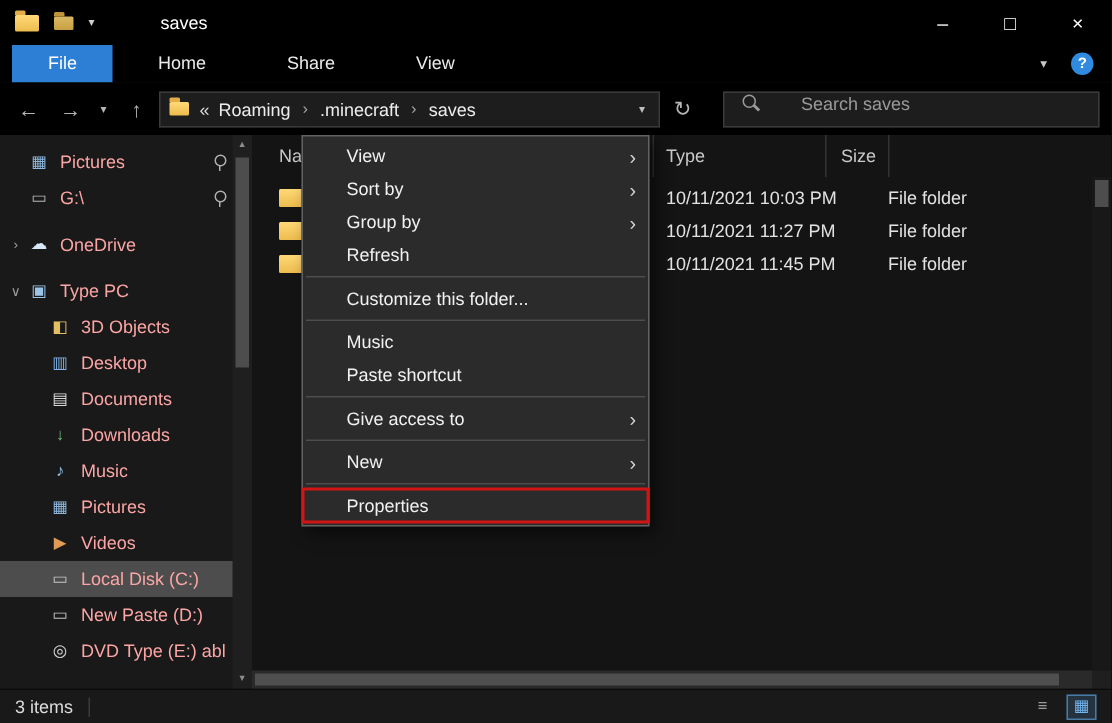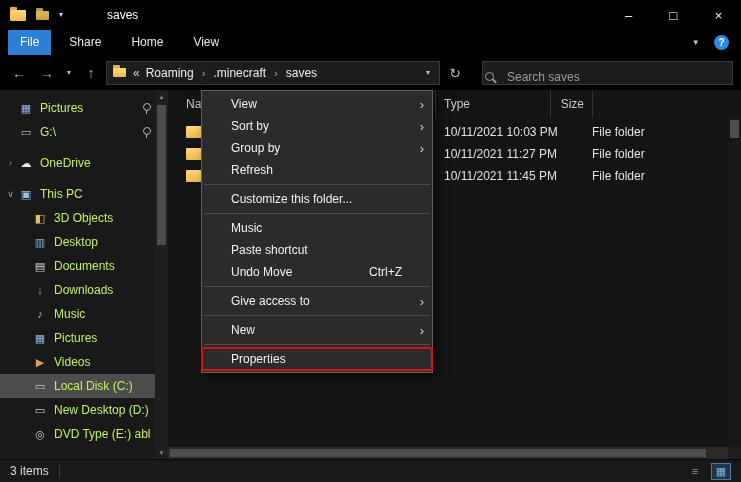--- a/index.html
+++ b/index.html
@@ -16,55 +16,55 @@
   .folder-icon.mini{width:13px;height:9px}
   .folder-icon.row{width:17px;height:12px}
   .tb-chevron{color:#cfcfcf;font-size:8px;line-height:1}
   .window-title{margin-left:34px;font-size:12px;color:#fff}
   .tb-spacer{flex:1}
   .tb-btn{width:45px;height:30px;display:flex;align-items:center;justify-content:center;color:#fff;font-size:13px}
 
   
   .ribbon{flex:0 0 25px;background:#000;display:flex;align-items:center;padding-left:8px}
   .ribbon-tabs{display:flex;align-items:center;height:25px}
-  .tab{padding:0 12px;height:25px;line-height:25px;color:#ebebeb;font-size:12px;margin-right:6px}
+  .tab{padding:0 24px;height:25px;line-height:25px;color:#ebebeb;font-size:12px;margin-right:6px}
   .tab.active{background:#2c7fd4;color:#fff}
   .ribbon-right{margin-left:auto;display:flex;align-items:center;gap:16px;padding-right:12px}
   .ribbon-chevron{color:#c9c9c9;font-size:9px;line-height:1}
   .help-badge{color:#fff;background:#2f8ae0;width:15px;height:15px;border-radius:50%;display:flex;align-items:center;justify-content:center;font-size:10px;font-weight:bold}
 
   
   .addressbar{flex:0 0 35px;background:#000;display:flex;align-items:center;gap:2px;padding:0 8px 0 6px}
   .nav-btn{width:26px;height:24px;display:flex;align-items:center;justify-content:center;color:#b5b5b5;font-size:14px;flex:0 0 auto}
   .nav-btn.small{width:14px;font-size:8px}
   .address-box{width:334px;height:24px;background:#1d1d1d;border:1px solid #3a3a3a;display:flex;align-items:center;padding:0 6px;flex:0 0 auto}
   .crumb-collapsed{margin-left:7px;color:#dcdcdc;font-size:12px}
   .breadcrumb{display:flex;align-items:center;margin-left:4px;white-space:nowrap;overflow:hidden}
   .crumb{color:#ededed;font-size:12px;padding:0 2px}
   .crumb-sep{color:#a9a9a9;font-size:11px;padding:0 6px}
   .addr-spacer{flex:1}
   .addr-chevron{color:#bdbdbd;font-size:8px;padding:0 3px}
-  .search-box{flex:1 1 auto;height:24px;margin-left:12px;background:#1d1d1d;border:1px solid #3a3a3a;display:flex;align-items:flex-end;gap:10px;padding:0 1px}
+  .search-box{flex:1 1 auto;height:24px;margin-left:12px;background:#1d1d1d;border:1px solid #3a3a3a;display:flex;align-items:flex-start;gap:27px;padding:0 11px}
   .magnifier{position:relative;width:13px;height:13px;flex:0 0 auto}
   .magnifier::before{content:"";position:absolute;top:1px;left:1px;width:7px;height:7px;border:1.5px solid #9a9a9a;border-radius:50%}
   .magnifier::after{content:"";position:absolute;top:9px;left:8px;width:5px;height:1.5px;background:#9a9a9a;transform:rotate(45deg)}
   .search-placeholder{color:#9a9a9a;font-size:12px;white-space:nowrap}
 
   
   .main{flex:1 1 auto;display:flex;min-height:0}
 
   
   .sidebar{flex:0 0 168px;position:relative;background:#191919;padding-top:6px;overflow:hidden}
   .nav-item{height:24px;display:flex;align-items:center;padding:0 16px 0 4px}
   .nav-item.indent{padding-left:18px}
   .nav-item.gap{margin-top:7px}
   .nav-item.selected{background:#4d4d4d}
   .nav-chevron{width:13px;flex:0 0 13px;text-align:center;color:#9f9f9f;font-size:9px;line-height:1}
   .nav-icon{width:18px;flex:0 0 18px;text-align:center;font-size:11px;line-height:1}
-  .nav-label{margin-left:5px;font-size:12px;color:#bef264;white-space:nowrap;overflow:hidden}
+  .nav-label{margin-left:5px;font-size:12px;color:#fca5a5;white-space:nowrap;overflow:hidden}
   .nav-pin{margin-left:auto;position:relative;width:11px;height:13px;flex:0 0 11px}
   .nav-pin::before{content:"";position:absolute;top:1px;left:2px;width:6px;height:6px;border:1px solid #b0b0b0;border-radius:50%}
   .nav-pin::after{content:"";position:absolute;top:8px;left:5px;width:1px;height:4px;background:#b0b0b0}
   .sb-scroll{position:absolute;top:0;right:0;bottom:0;width:13px;background:#1f1f1f;display:flex;flex-direction:column;align-items:center}
   .sb-arrow{height:13px;line-height:13px;color:#8d8d8d;font-size:7px}
   .sb-track{flex:1;width:100%;position:relative}
   .sb-thumb{position:absolute;top:2px;left:2px;width:9px;height:140px;background:#4d4d4d}
 
   
   .content{flex:1 1 auto;min-width:0;position:relative;background:#141414;display:flex;flex-direction:column}
@@ -118,22 +118,22 @@
     </div>
     <div class="tb-spacer"></div>
     <div class="tb-btn">–</div>
     <div class="tb-btn">□</div>
     <div class="tb-btn">×</div>
   </div>
 
   <div class="ribbon">
     <div class="ribbon-tabs">
         <div class="tab active">File</div>
+        <div class="tab">Home</div>
         <div class="tab">Share</div>
-        <div class="tab">Home</div>
         <div class="tab">View</div>
       </div>
     <div class="ribbon-right">
       <span class="ribbon-chevron">▾</span>
       <span class="help-badge">?</span>
     </div>
   </div>
 
   <div class="addressbar">
     <span class="nav-btn">←</span>
@@ -180,21 +180,21 @@
   <div class="nav-item gap">
     <span class="nav-chevron">›</span>
     <span class="nav-icon" style="color: rgb(217, 233, 247);">☁</span>
     <span class="nav-label">OneDrive</span>
 
   </div>
 
   <div class="nav-item gap">
     <span class="nav-chevron">∨</span>
     <span class="nav-icon" style="color: rgb(156, 195, 232);">▣</span>
-    <span class="nav-label">This PC</span>
+    <span class="nav-label">Type PC</span>
 
   </div>
 
   <div class="nav-item indent">
     <span class="nav-chevron"></span>
     <span class="nav-icon" style="color: rgb(227, 191, 98);">◧</span>
     <span class="nav-label">3D Objects</span>
 
   </div>
 
@@ -243,21 +243,21 @@
   <div class="nav-item selected indent">
     <span class="nav-chevron"></span>
     <span class="nav-icon" style="color: rgb(194, 194, 194);">▭</span>
     <span class="nav-label">Local Disk (C:)</span>
 
   </div>
 
   <div class="nav-item indent">
     <span class="nav-chevron"></span>
     <span class="nav-icon" style="color: rgb(194, 194, 194);">▭</span>
-    <span class="nav-label">New Desktop (D:)</span>
+    <span class="nav-label">New Paste (D:)</span>
 
   </div>
 
   <div class="nav-item indent">
     <span class="nav-chevron"></span>
     <span class="nav-icon" style="color: rgb(207, 207, 207);">◎</span>
     <span class="nav-label">DVD Type (E:) abl</span>
 
   </div>
 </div>
@@ -358,25 +358,20 @@
   <div class="menu-item">
     <span class="menu-label">Music</span>
 
   </div>
 
   <div class="menu-item">
     <span class="menu-label">Paste shortcut</span>
 
   </div>
 
-  <div class="menu-item">
-    <span class="menu-label">Undo Move</span>
-    <span class="menu-shortcut">Ctrl+Z</span>
-
-  </div>
 <div class="menu-sep"></div>
   <div class="menu-item">
     <span class="menu-label">Give access to</span>
 
     <span class="menu-arrow">›</span>
   </div>
 <div class="menu-sep"></div>
   <div class="menu-item">
     <span class="menu-label">New</span>
 

